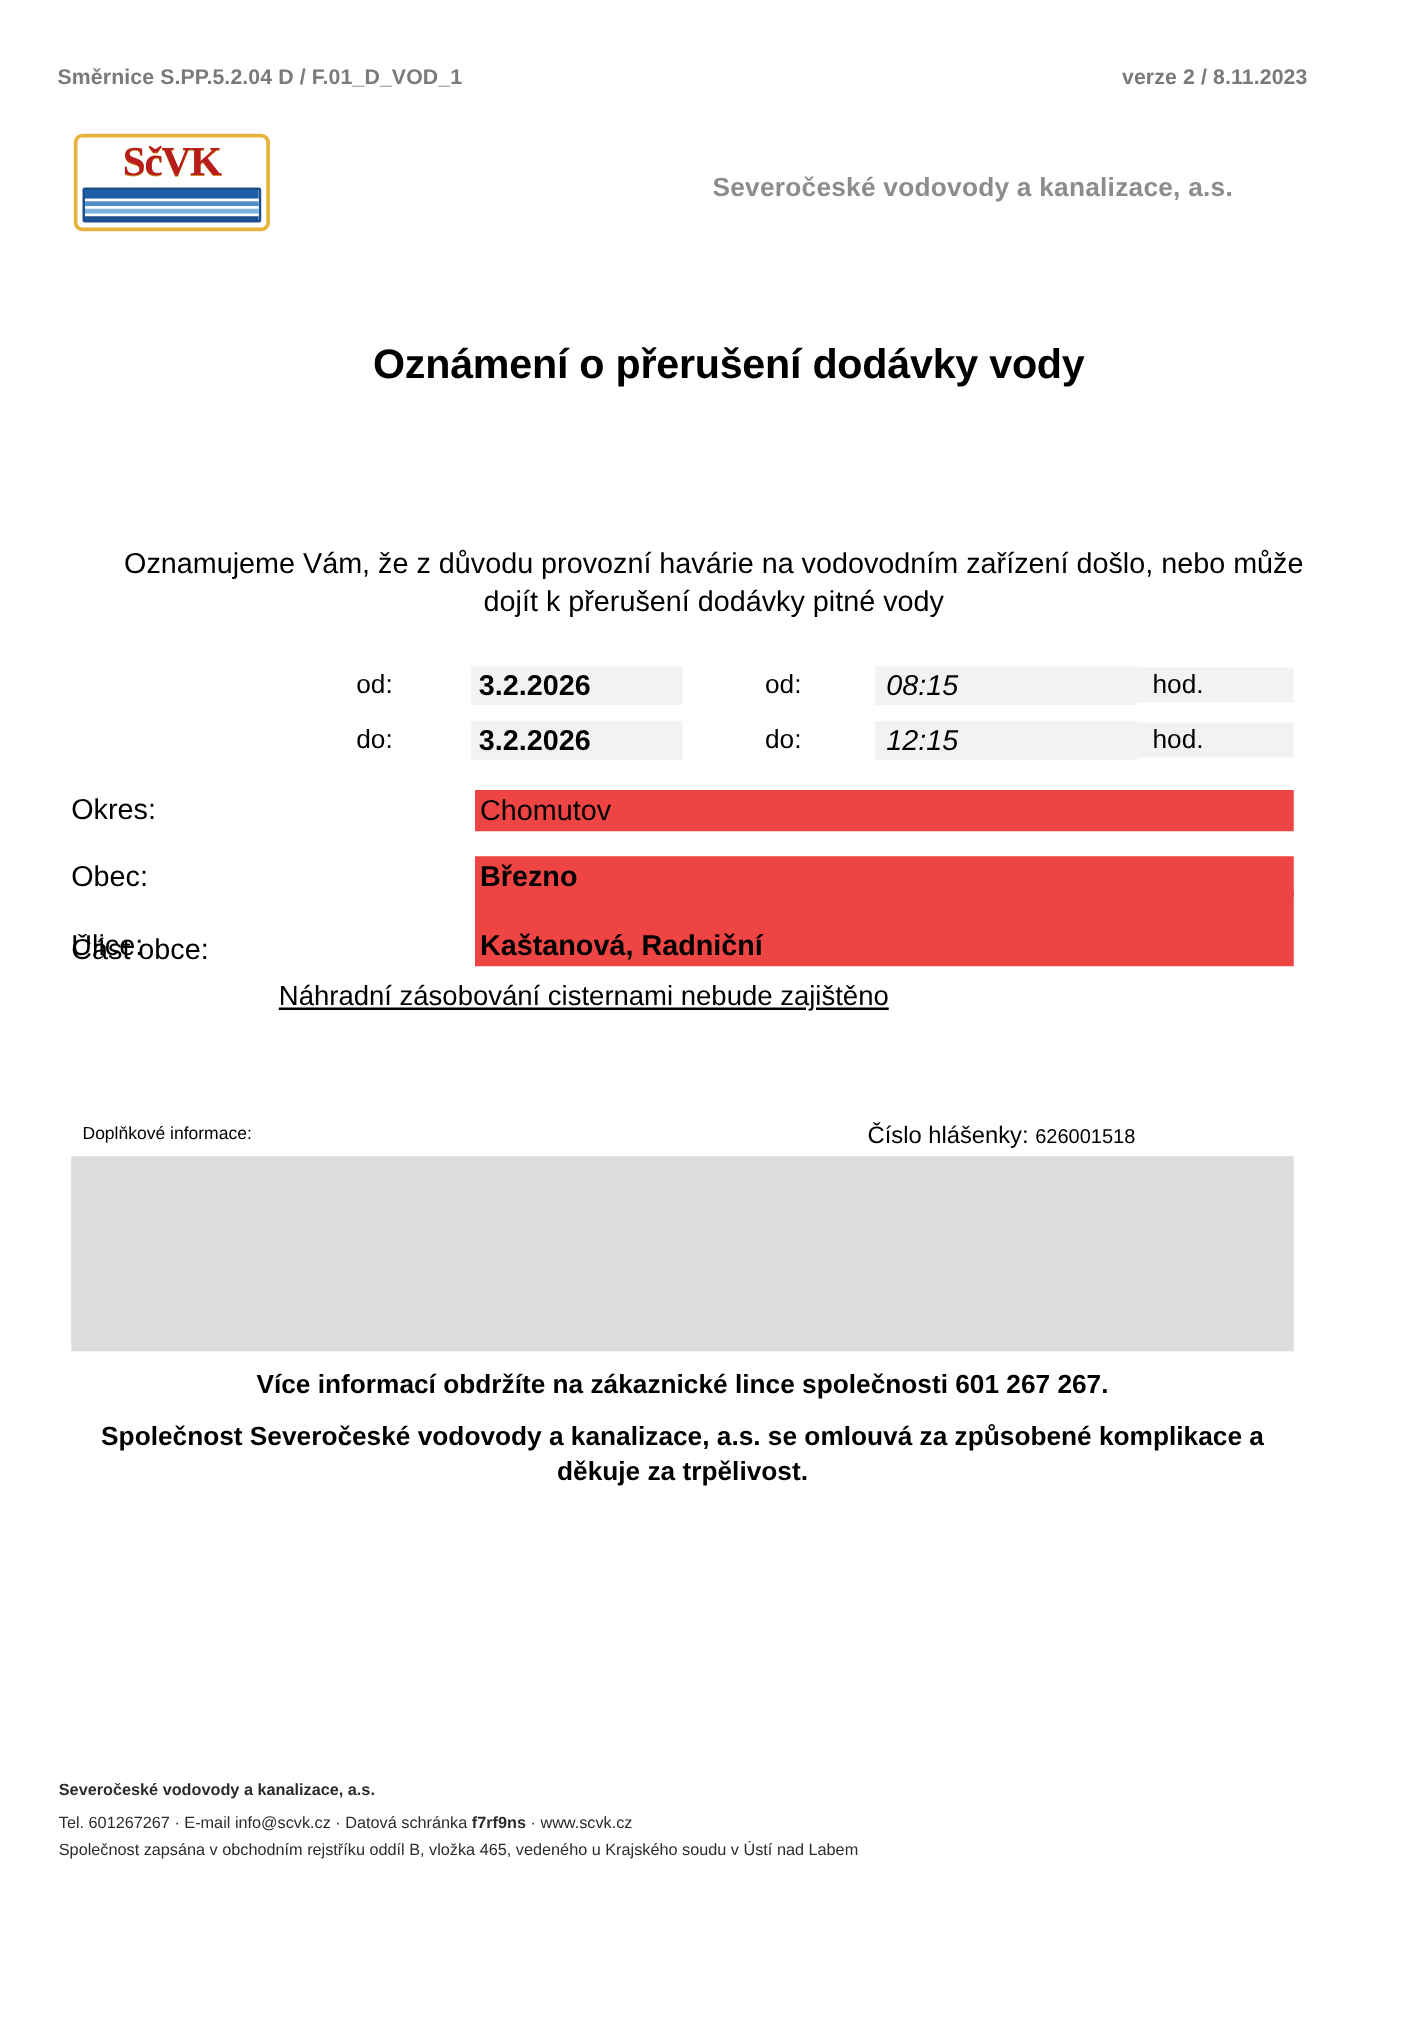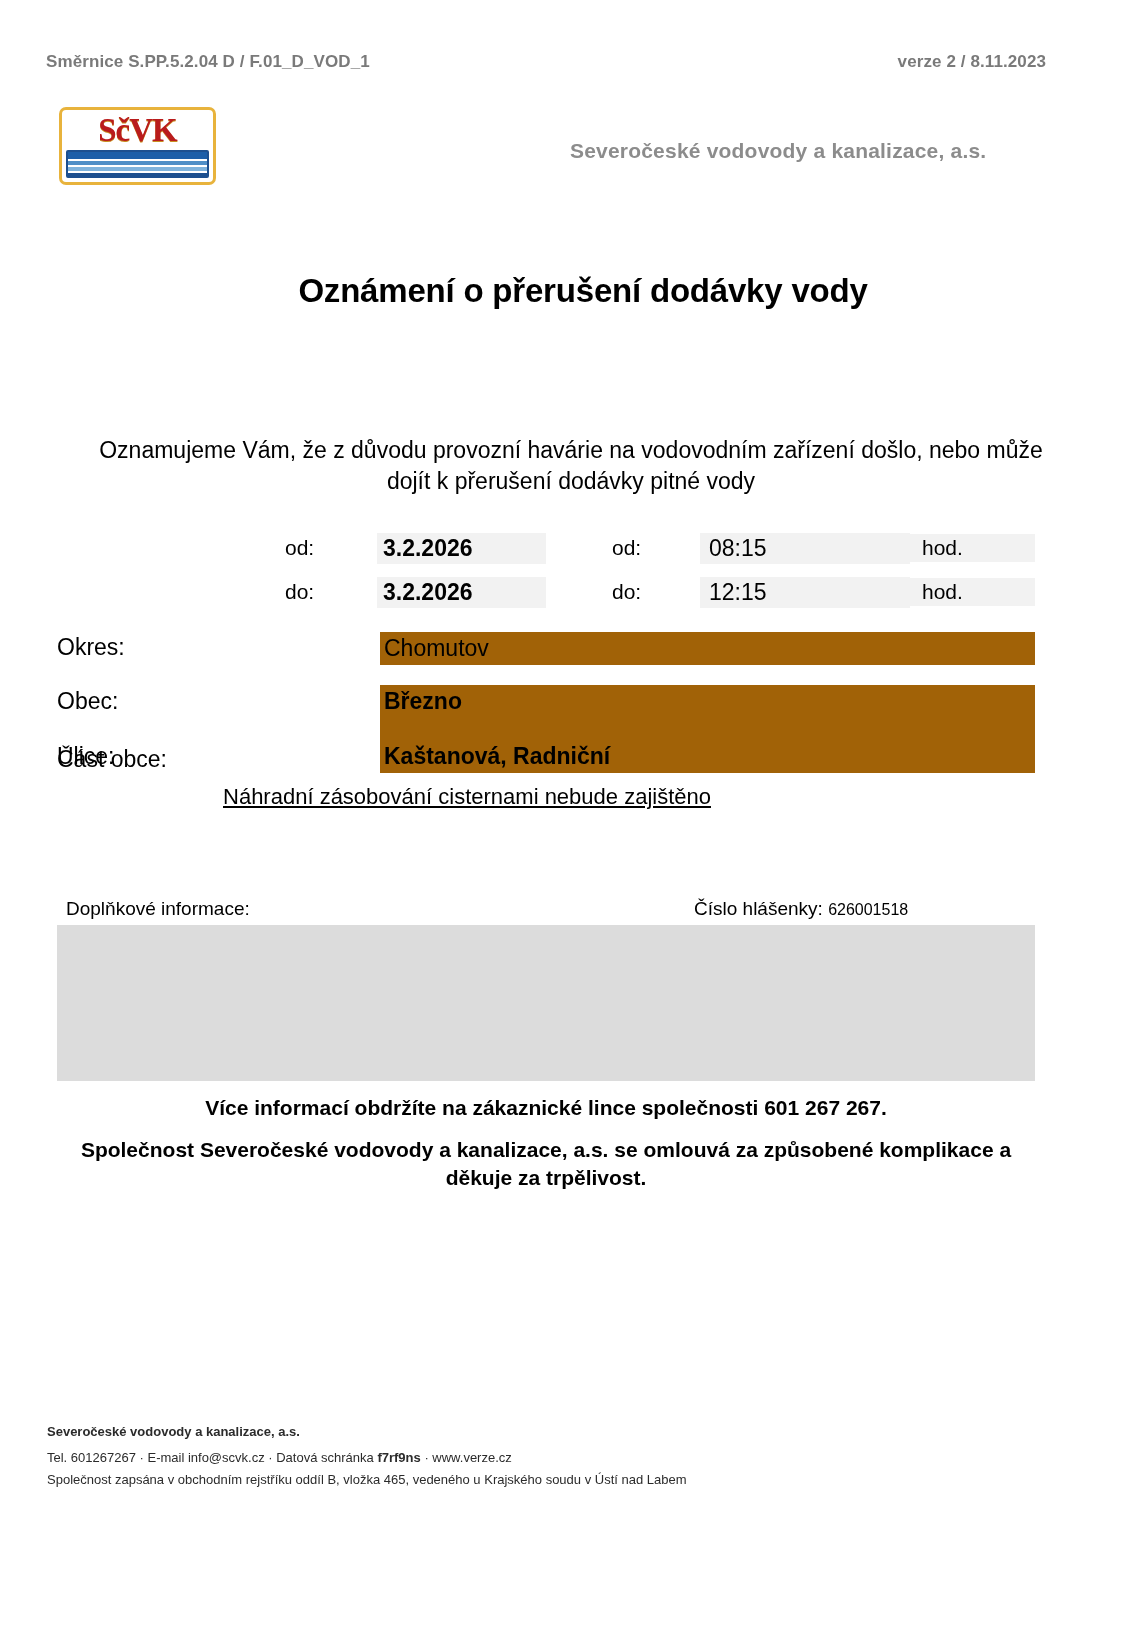--- a/index.html
+++ b/index.html
@@ -148,20 +148,21 @@
     font-size: 21px;
   }
   .val-time {
     position: absolute;
     left: 700px;
     width: 210px;
     background: #f2f2f2;
     font-size: 23px;
     padding: 2px 0 2px 9px;
     box-sizing: border-box;
+    font-style: italic;
   }
   .unit-hod {
     position: absolute;
     left: 910px;
     width: 125px;
     background: #f2f2f2;
     font-size: 21px;
     padding: 2px 0 2px 12px;
     box-sizing: border-box;
   }
@@ -169,21 +170,21 @@
   
   .loc-label {
     position: absolute;
     left: 57px;
     font-size: 23px;
   }
   .loc-value {
     position: absolute;
     left: 380px;
     width: 655px;
-    background: #a16207;
+    background: #ef4444;
     font-size: 23px;
     padding: 3px 0 3px 4px;
     box-sizing: border-box;
     min-height: 28px;
   }
   .loc-value.bold { font-weight: bold; }
 
   .row-okres-l  { top: 634px; }
   .row-okres-v  { top: 632px; }
   .row-obec-l   { top: 688px; }
@@ -201,21 +202,21 @@
     text-align: center;
     font-size: 22px;
   }
   .note-line span { text-decoration: underline; }
 
   
   .addinfo-label {
     position: absolute;
     left: 66px;
     top: 898px;
-    font-size: 19px;
+    font-size: 14px;
   }
   .report-no {
     position: absolute;
     left: 694px;
     top: 898px;
     font-size: 19px;
     white-space: nowrap;
   }
   .report-no .num {
     font-size: 16px;
@@ -328,18 +329,18 @@
     <span class="num">626001518</span>
   </div>
   <div class="addinfo-box"></div>
 
   <div class="msg msg-1">Více informací obdržíte na zákaznické lince společnosti  601 267 267.</div>
   <div class="msg msg-2">Společnost Severočeské vodovody a kanalizace, a.s. se omlouvá za způsobené komplikace a děkuje za trpělivost.</div>
 
   <div class="footer">
     <div class="footer-company">Severočeské vodovody a kanalizace, a.s.</div>
     <div class="footer-line">
-      <span>Tel. 601267267 · E-mail info@scvk.cz · Datová schránka </span><b>f7rf9ns</b><span> · www.verze.cz</span>
+      <span>Tel. 601267267 · E-mail info@scvk.cz · Datová schránka </span><b>f7rf9ns</b><span> · www.scvk.cz</span>
     </div>
     <div class="footer-line">Společnost zapsána v obchodním rejstříku oddíl B, vložka 465, vedeného u Krajského soudu v Ústí nad Labem</div>
   </div>
 
 </div>
 
 </body></html>

